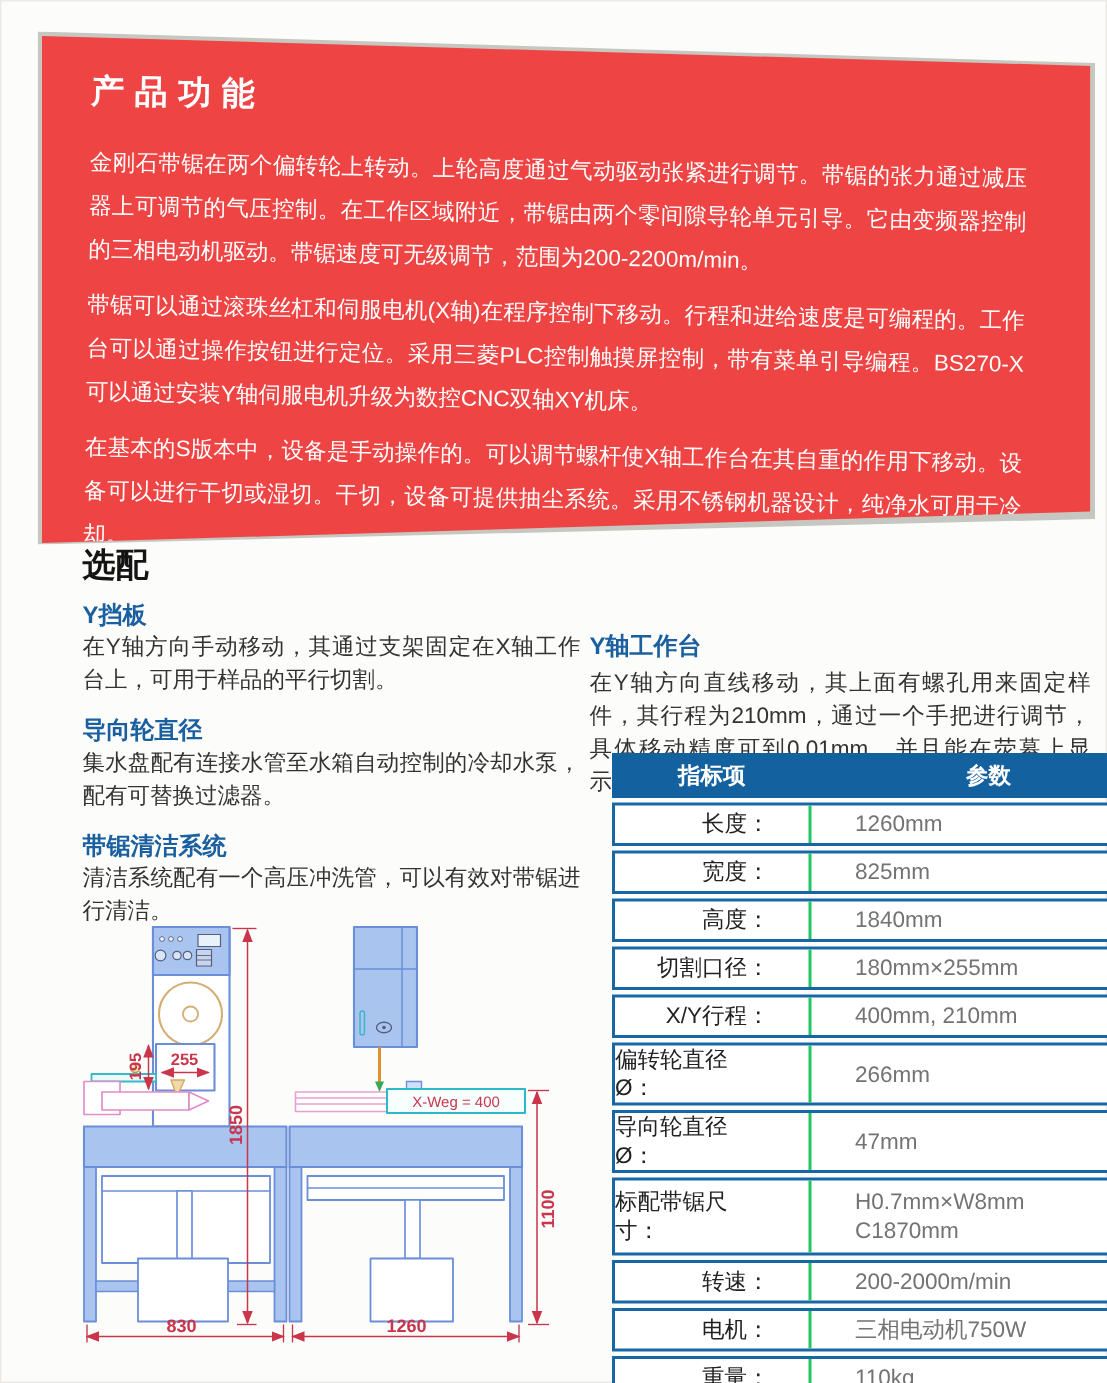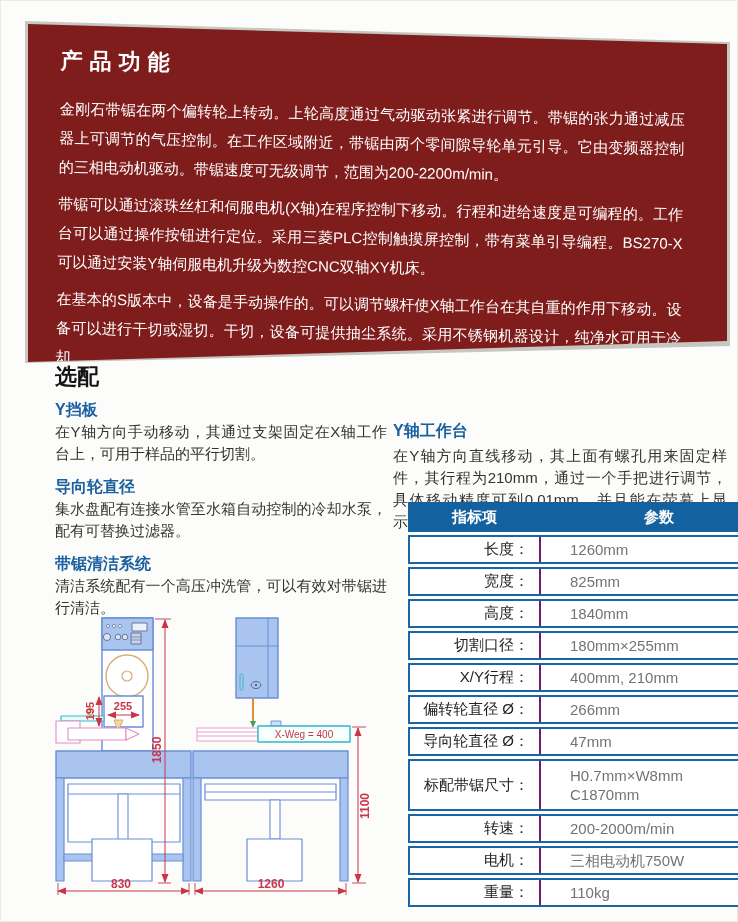--- a/index.html
+++ b/index.html
@@ -11,21 +11,21 @@
   }
 
   
   .banner-shadow {
     position:absolute; left:25px; top:17px; width:705px; height:347px;
     background:#c7c7c1;
     clip-path:polygon(0 4px, 100% 25px, 100% 329px, 0 346px);
   }
   .banner {
     position:absolute; left:28px; top:24px; width:699px; height:338px;
-    background:#7f1d1d;
+    background:#ef4444;
     clip-path:polygon(0 0, 100% 20px, 100% 317px, 0 100%);
     color:#ffffff;
   }
   .banner-inner {
     position:absolute; left:33px; top:22px; width:625px;
     transform:rotate(1deg); transform-origin:0 0;
   }
   .banner-title {
     font-size:22px; font-weight:bold; letter-spacing:7px; margin-bottom:18px;
   }
@@ -49,22 +49,22 @@
     display:flex; background:#14619f; color:#ffffff; font-weight:bold;
     font-size:15px; height:30px; align-items:center;
   }
   .spec-header .h1 { width:133px; text-align:center; }
   .spec-header .h2 { flex:1; text-align:center; }
   .spec-row {
     display:flex; border:2px solid #1866a6; background:#ffffff; margin-top:3px;
     align-items:stretch;
   }
   .spec-row .lbl {
-    width:131px; border-right:2px solid #701a75; display:flex;
-    align-items:center; justify-content:flex-end; padding-right:10px;
+    width:131px; border-right:2px solid #22c55e; display:flex;
+    align-items:center; justify-content:flex-end; padding-right:26px;
     font-size:15px; color:#222222; min-height:25px;
   }
   .spec-row .val {
     flex:1; display:flex; align-items:center; padding-left:29px;
     font-size:15px; color:#737373; white-space:pre-line; line-height:19px;
   }
   .spec-row.tall .lbl, .spec-row.tall .val { min-height:48px; }
 
   
   .drawings { position:absolute; left:28px; top:588px; width:372px; height:334px; }

